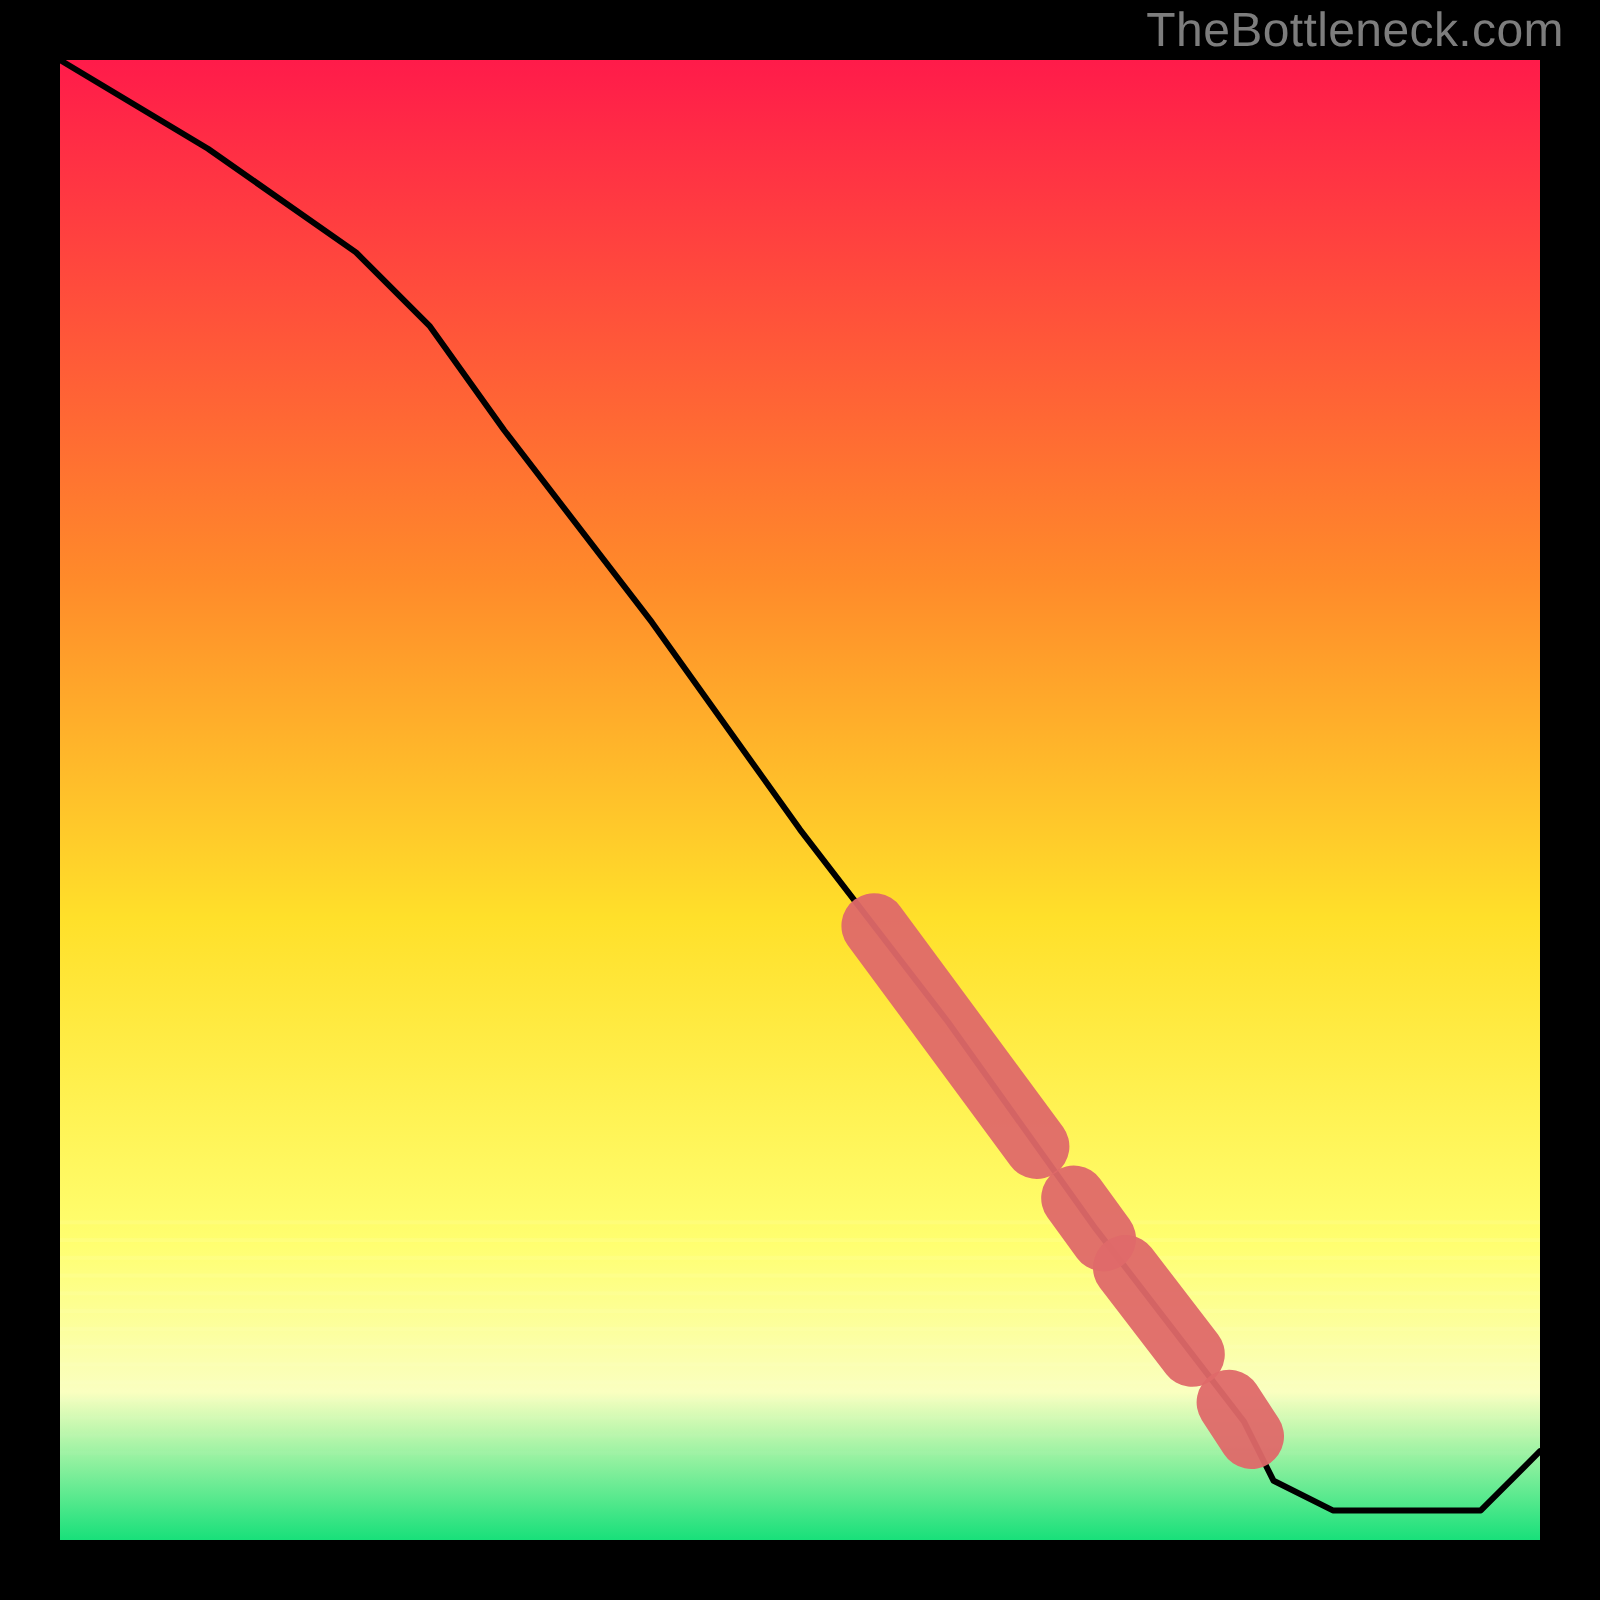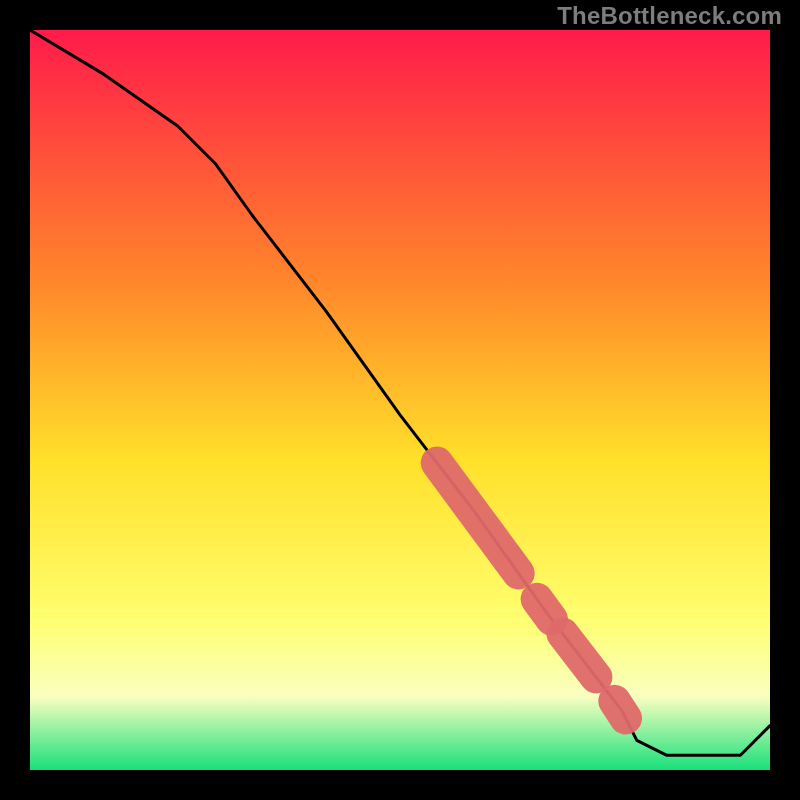--- a/index.html
+++ b/index.html
@@ -16,21 +16,21 @@
     height: 800px;
     background: #000;
   }
   svg { display: block; }
   .watermark {
     position: absolute;
     top: 2px;
     right: 18px;
     font-family: Arial, Helvetica, sans-serif;
     font-size: 24px;
-    font-weight: 700;
+    font-weight: 400;
     color: #7d7d7d;
     letter-spacing: 0.2px;
     user-select: none;
   }
 </style>
 </head>
 <body>
 
 <div class="stage">
   <svg id="svg" viewBox="0 0 800 800" width="800" height="800">

